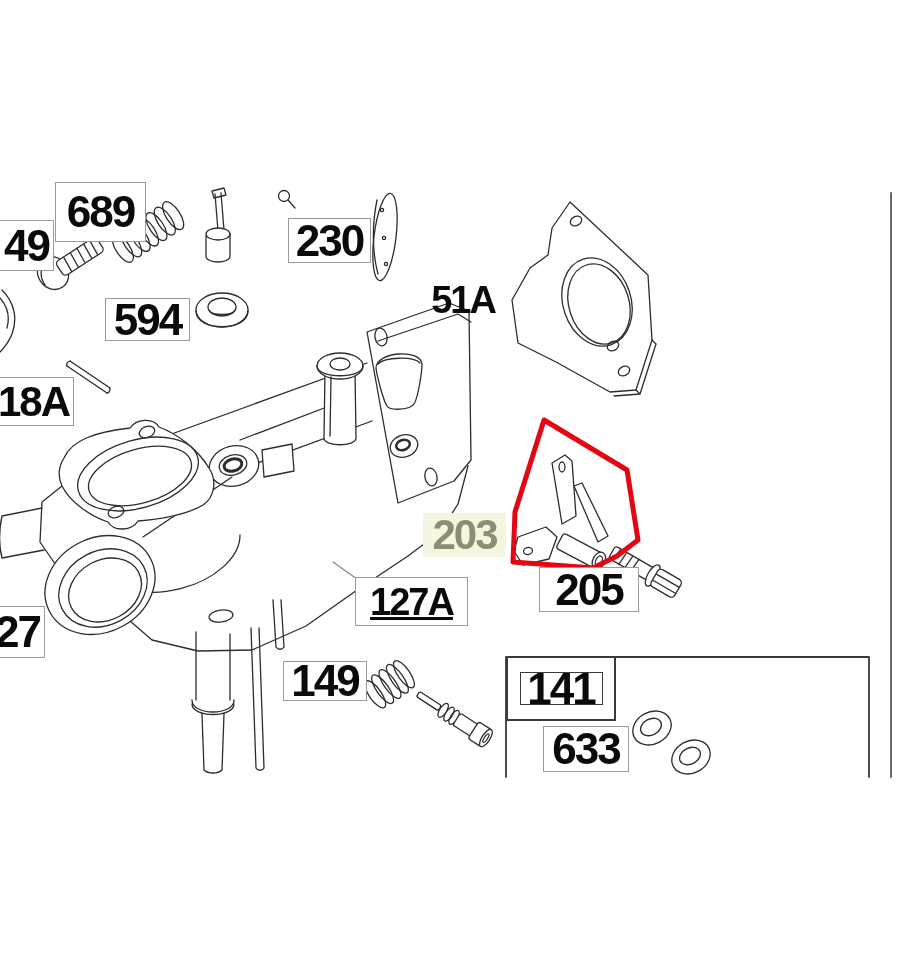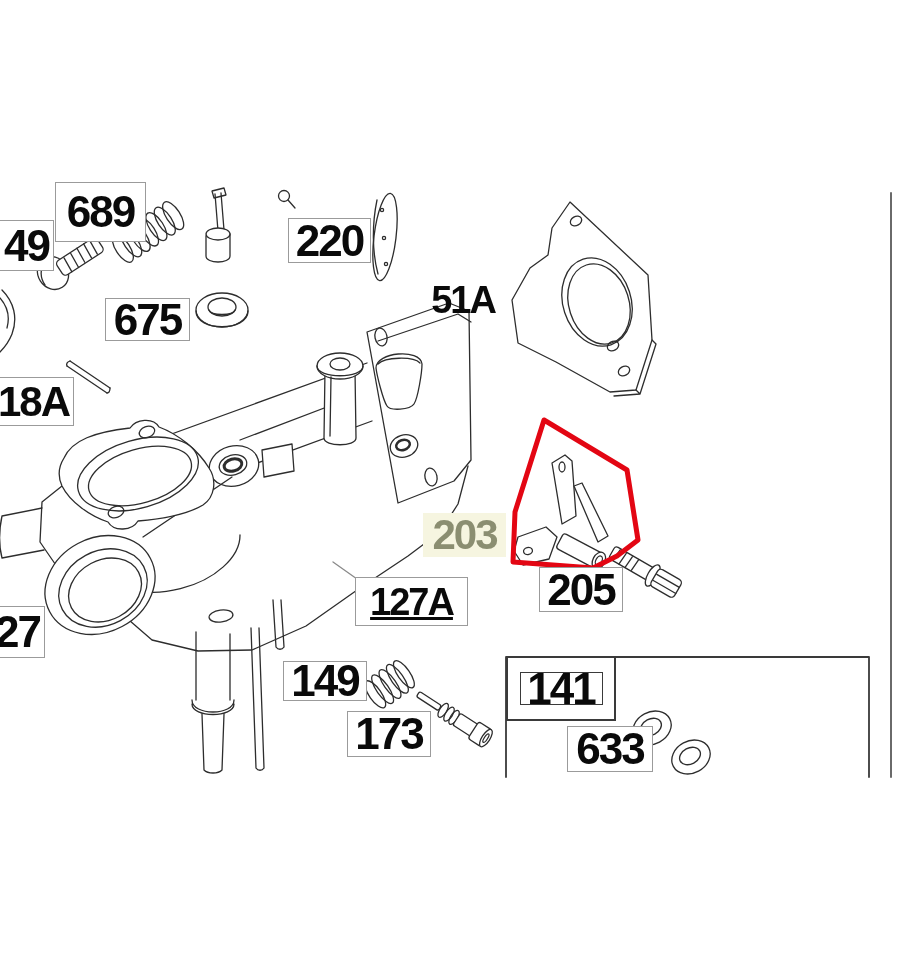--- a/index.html
+++ b/index.html
@@ -212,40 +212,39 @@
 
   <g>
     <polygon points="544,420 627,470 638,540 617,556 593,568 513,562 515,512" stroke="#e30613" stroke-width="5" fill="none"></polygon>
   </g>
 </svg>
 
 <div class="plabel" style="left:55px;top:170px;width:91px;height:60px;margin-top:12px;">689</div>
 
 <div class="plabel alignright" style="left:-10px;top:220px;width:64px;height:51px;">49</div>
 
-<div class="plabel" style="left:288px;top:218px;width:83px;height:45px;">220</div>
+<div class="plabel" style="left:288px;top:218px;width:83px;height:45px;">230</div>
 
 <div class="plabel noborder big" style="left:418px;top:278px;width:90px;height:44px;">51A</div>
 
-<div class="plabel" style="left:105px;top:298px;width:85px;height:43px;">675</div>
+<div class="plabel" style="left:105px;top:298px;width:85px;height:43px;">594</div>
 
 <div class="plabel alignright" style="left:-12px;top:377px;width:86px;height:49px;font-size:42px;">18A</div>
 
 <div class="plabel alignright" style="left:-30px;top:606px;width:75px;height:52px;">27</div>
 
 <div class="plabel big" style="left:355px;top:577px;width:113px;height:49px;text-decoration:underline;">127A</div>
 
 <div class="plabel hl" style="left:423px;top:513px;width:83px;height:44px;font-size:42px;
      background:#f6f5e0;color:#8b8e71;">203</div>
 
-<div class="plabel" style="left:539px;top:567px;width:84px;height:45px;">205</div>
+<div class="plabel" style="left:539px;top:567px;width:100px;height:45px;">205</div>
 
 <div class="plabel" style="left:283px;top:661px;width:84px;height:40px;">149</div>
 
-<div class="plabel" style="left:347px;top:711px;width:84px;height:46px;">173</div>
 
 <div class="plabel darkbox" style="left:506px;top:656px;width:110px;height:65px;">
   <div class="innerbox">141</div>
 </div>
 
-<div class="plabel" style="left:567px;top:726px;width:86px;height:46px;">633</div>
+<div class="plabel" style="left:543px;top:726px;width:86px;height:46px;">633</div>
 
 </div>
 
 </body></html>

